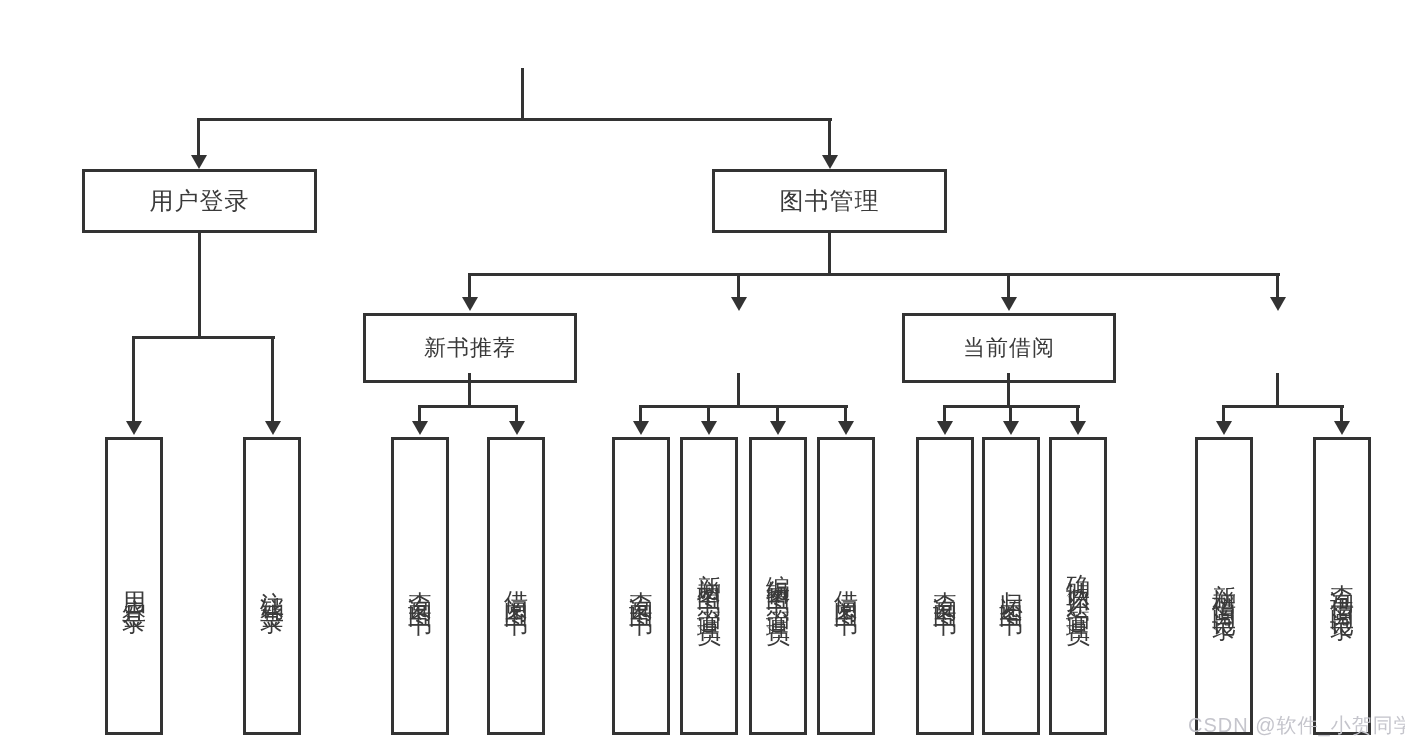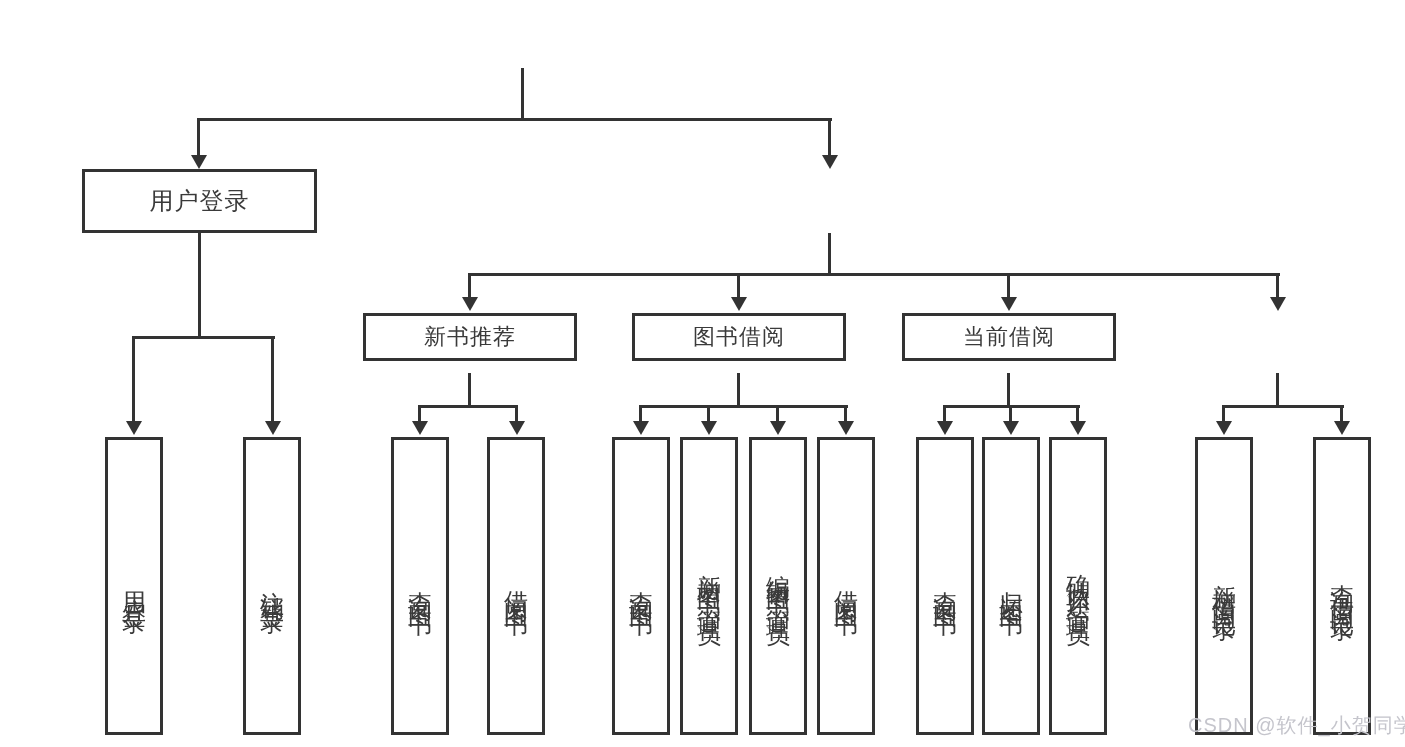--- a/index.html
+++ b/index.html
@@ -21,21 +21,21 @@
     border:3px solid var(--line);
     background:var(--bg);
     color:var(--text);
     display:flex;align-items:center;justify-content:center;
     box-sizing:border-box;
   }
   .root{left:20px;top:12px;width:1005px;height:56px;font-size:23px;letter-spacing:1px;}
   .l2{top:169px;height:64px;width:235px;font-size:24px;letter-spacing:1px;}
   .l2a{left:82px;}
   .l2b{left:712px;}
-  .l3{top:313px;height:48px;width:214px;font-size:22px;letter-spacing:1px;}
+  .l3{top:313px;height:70px;width:214px;font-size:22px;letter-spacing:1px;}
   .l3a{left:363px;}
   .l3b{left:632px;}
   .l3c{left:902px;font-family:Liberation Mono, monospace;}
   .l3d{left:1171px;}
   .leaf{top:437px;height:298px;width:58px;}
   .vtext{
     writing-mode:vertical-rl;
     text-orientation:mixed;
     font-size:24px;
     letter-spacing:7px;
@@ -65,20 +65,23 @@
   <div class="vline" style="left:521px;top:68px;height:53px;"></div>
   <div class="hline" style="left:198px;top:118px;width:634px;"></div>
   <div class="vline" style="left:197px;top:118px;height:40px;"></div>
   <div class="ahead" style="left:191px;top:155px;"></div>
   <div class="vline" style="left:828px;top:118px;height:40px;"></div>
   <div class="ahead" style="left:822px;top:155px;"></div>
 
   <div class="box l2 l2a">
     <span>用户登录</span>
   </div>
+  <div class="box l2 l2b">
+    <span>图书管理</span>
+  </div>
 
   <div class="vline" style="left:198px;top:233px;height:106px;"></div>
   <div class="hline" style="left:133px;top:336px;width:142px;"></div>
   <div class="vline" style="left:132px;top:336px;height:88px;"></div>
   <div class="ahead" style="left:126px;top:421px;"></div>
   <div class="vline" style="left:271px;top:336px;height:88px;"></div>
   <div class="ahead" style="left:265px;top:421px;"></div>
 
   <div class="vline" style="left:828px;top:233px;height:43px;"></div>
   <div class="hline" style="left:468px;top:273px;width:812px;"></div>
@@ -86,23 +89,20 @@
   <div class="ahead" style="left:462px;top:297px;"></div>
   <div class="vline" style="left:737px;top:273px;height:27px;"></div>
   <div class="ahead" style="left:731px;top:297px;"></div>
   <div class="vline" style="left:1007px;top:273px;height:27px;"></div>
   <div class="ahead" style="left:1001px;top:297px;"></div>
   <div class="vline" style="left:1276px;top:273px;height:27px;"></div>
   <div class="ahead" style="left:1270px;top:297px;"></div>
 
   <div class="box l3 l3a">
     <span>新书推荐</span>
-  </div>
-  <div class="box l3 l3b">
-    <span>图书借阅</span>
   </div>
   <div class="box l3 l3c">
     <span>当前借阅</span>
   </div>
 
   <div class="vline" style="left:468px;top:373px;height:35px;"></div>
   <div class="hline" style="left:419px;top:405px;width:99px;"></div>
   <div class="vline" style="left:418px;top:405px;height:19px;"></div>
   <div class="ahead" style="left:412px;top:421px;"></div>
   <div class="vline" style="left:515px;top:405px;height:19px;"></div>

